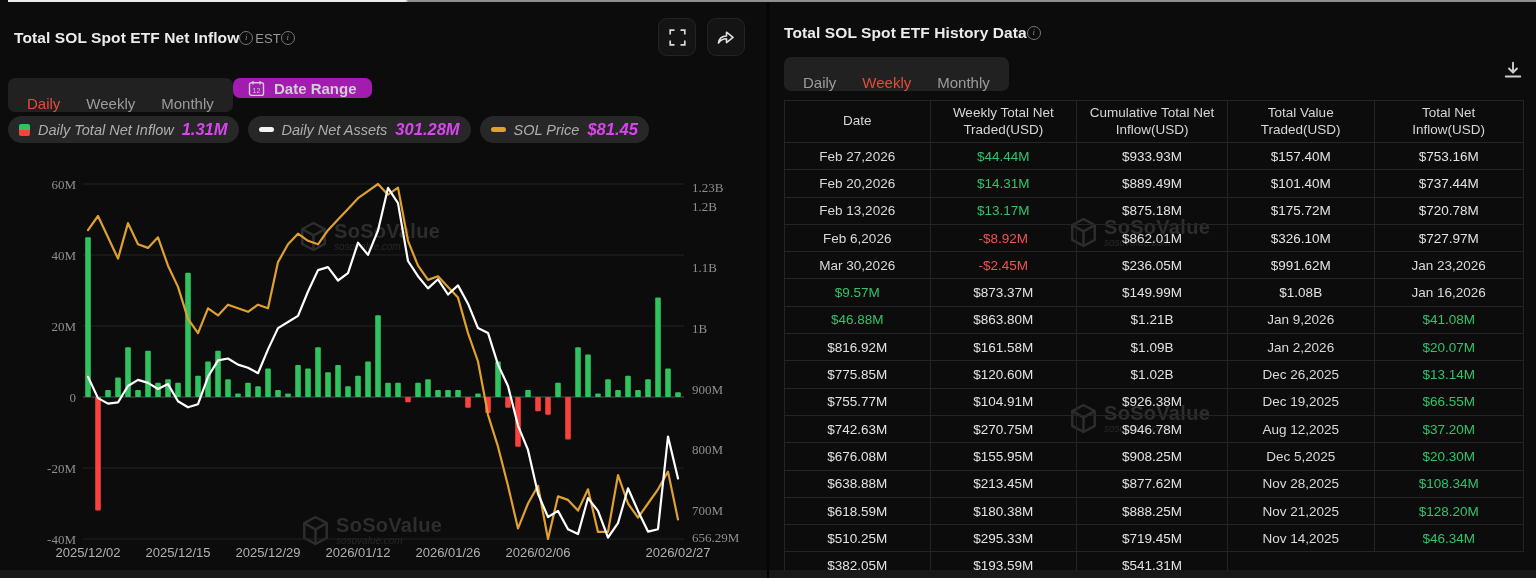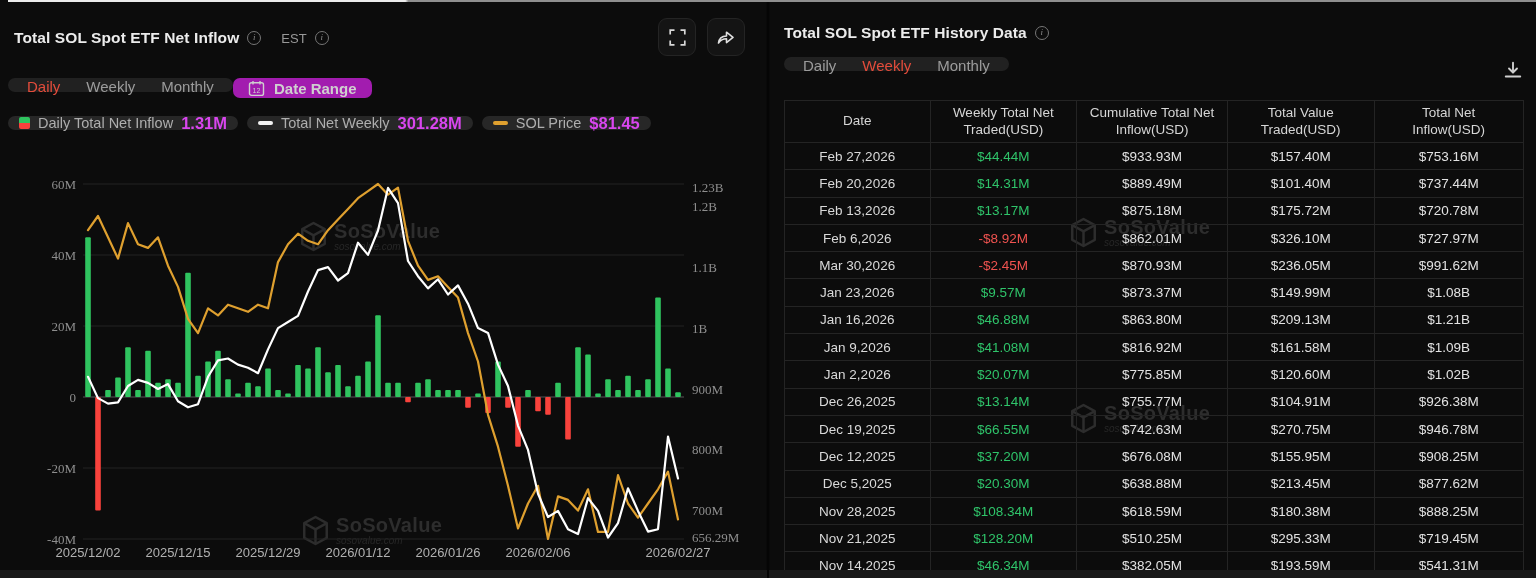--- a/index.html
+++ b/index.html
@@ -6,42 +6,42 @@
   html,body { width:1536px; height:578px; background:#090909; overflow:hidden;
               font-family:"Liberation Sans", sans-serif; }
   .topline { position:absolute; left:8px; top:0; width:1528px; height:2px;
              background:linear-gradient(90deg,#ececec 0%,#ececec 26%,#8f8f8f 26.2%,#8f8f8f 100%); z-index:9;}
   .panel { position:absolute; top:0; height:578px; background:#0c0c0c; }
   #panel-left { left:0; width:766px; }
   #panel-right { left:770px; width:766px; }
   .vdivider { position:absolute; left:767px; top:0; width:2px; height:578px; background:#050505; z-index:8; }
 
   
-  .hdr-row { position:absolute; display:flex; align-items:center; gap:8px; }
+  .hdr-row { position:absolute; display:flex; align-items:center; }
   .title { font-size:15.5px; font-weight:700; color:#ececec; letter-spacing:.1px; }
-  .est { font-size:13px; color:#989898; margin-left:12px; }
+  .est { font-size:13px; color:#989898; margin-left:2px; }
   .info { width:14px; height:14px; border:1.3px solid #767676; border-radius:50%;
           color:#8a8a8a; font-size:9px; line-height:11px; text-align:center; display:inline-block;
           font-family:"Liberation Serif", serif; font-style:italic; }
   .iconbtn { position:absolute; width:38px; height:38px; border:1px solid #242424; background:#141414;
              border-radius:9px; display:flex; align-items:center; justify-content:center; cursor:pointer; }
 
   
-  .pill { position:absolute; background:#212121; border-radius:7px; height:14px;
-          display:flex; align-items:flex-start; padding:0 6px; }
+  .pill { position:absolute; background:#212121; border-radius:7px; height:34px;
+          display:flex; align-items:flex-end; padding:0 6px; }
   .pill .tab { font-size:15px; color:#9c9c9c; padding:0 13px; cursor:pointer; white-space:nowrap; }
   .pill .tab.active { color:#e34c3b; }
   .btn-range { position:absolute; background:#a21caf; border-radius:7px; height:20px;
                display:flex; align-items:center; gap:9px; padding:0 15px; cursor:pointer; }
   .btn-range span { font-size:15px; color:#cfcfcf; font-weight:600; }
 
   
   .legend { position:absolute; left:8px; top:116px; display:flex; gap:9px; }
-  .chip { background:#272727; border-radius:14px; height:14px; display:flex; align-items:center;
-          gap:8px; padding:0 11px; cursor:pointer; }
+  .chip { background:#272727; border-radius:14px; height:27px; display:flex; align-items:center;
+          gap:8px; padding:0 11px; cursor:pointer;font-style:italic; }
   .chip .lbl { font-size:14.5px; color:#aeaeae; }
   .chip .val { font-size:16.5px; color:#d946ef; font-weight:700; }
   .sw-inflow { width:11px; height:12px; border-radius:2px; overflow:hidden; display:flex; flex-direction:column;}
   .sw-inflow i { flex:1; }
   .dash { width:15px; height:4.5px; border-radius:3px; display:inline-block; }
 
   
   #chart-svg { position:absolute; left:0; top:156px; z-index:2; }
   .yaxis { font:13px "Liberation Serif", serif; fill:#8e8e8e; }
   .xaxis { font:13px "Liberation Sans", sans-serif; fill:#b2b2b2; }
@@ -118,21 +118,21 @@
     <div class="chip">
       <span class="sw-inflow">
           <i style="background:#2fc45f;"></i>
           <i style="background:#f9423c;"></i>
         </span>
       <span class="lbl">Daily Total Net Inflow</span>
       <span class="val">1.31M</span>
     </div>
     <div class="chip">
       <span class="dash" style="background:#f2f2f2;"></span>
-      <span class="lbl">Total Net Weekly</span>
+      <span class="lbl">Daily Net Assets</span>
       <span class="val">301.28M</span>
     </div>
     <div class="chip">
       <span class="dash" style="background:#dfa02f;"></span>
       <span class="lbl">SOL Price</span>
       <span class="val">$81.45</span>
     </div>
   </div>
 
   <div class="wm" style="left:300px; top:220px;">
@@ -326,32 +326,30 @@
       <div class="cell d">$875.18M</div>
       <div class="cell d">$175.72M</div>
       <div class="cell d">$720.78M</div>
       <div class="cell d date">Feb 6,2026</div>
       <div class="cell d neg">-$8.92M</div>
       <div class="cell d">$862.01M</div>
       <div class="cell d">$326.10M</div>
       <div class="cell d">$727.97M</div>
       <div class="cell d date">Mar 30,2026</div>
       <div class="cell d neg">-$2.45M</div>
-      <div class="cell d">$870.93M</div>
       <div class="cell d">$236.05M</div>
       <div class="cell d">$991.62M</div>
       <div class="cell d date">Jan 23,2026</div>
       <div class="cell d pos">$9.57M</div>
       <div class="cell d">$873.37M</div>
       <div class="cell d">$149.99M</div>
       <div class="cell d">$1.08B</div>
       <div class="cell d date">Jan 16,2026</div>
       <div class="cell d pos">$46.88M</div>
       <div class="cell d">$863.80M</div>
-      <div class="cell d">$209.13M</div>
       <div class="cell d">$1.21B</div>
       <div class="cell d date">Jan 9,2026</div>
       <div class="cell d pos">$41.08M</div>
       <div class="cell d">$816.92M</div>
       <div class="cell d">$161.58M</div>
       <div class="cell d">$1.09B</div>
       <div class="cell d date">Jan 2,2026</div>
       <div class="cell d pos">$20.07M</div>
       <div class="cell d">$775.85M</div>
       <div class="cell d">$120.60M</div>
@@ -359,21 +357,21 @@
       <div class="cell d date">Dec 26,2025</div>
       <div class="cell d pos">$13.14M</div>
       <div class="cell d">$755.77M</div>
       <div class="cell d">$104.91M</div>
       <div class="cell d">$926.38M</div>
       <div class="cell d date">Dec 19,2025</div>
       <div class="cell d pos">$66.55M</div>
       <div class="cell d">$742.63M</div>
       <div class="cell d">$270.75M</div>
       <div class="cell d">$946.78M</div>
-      <div class="cell d date">Dec 12,2025</div>
+      <div class="cell d date">Aug 12,2025</div>
       <div class="cell d pos">$37.20M</div>
       <div class="cell d">$676.08M</div>
       <div class="cell d">$155.95M</div>
       <div class="cell d">$908.25M</div>
       <div class="cell d date">Dec 5,2025</div>
       <div class="cell d pos">$20.30M</div>
       <div class="cell d">$638.88M</div>
       <div class="cell d">$213.45M</div>
       <div class="cell d">$877.62M</div>
       <div class="cell d date">Nov 28,2025</div>

